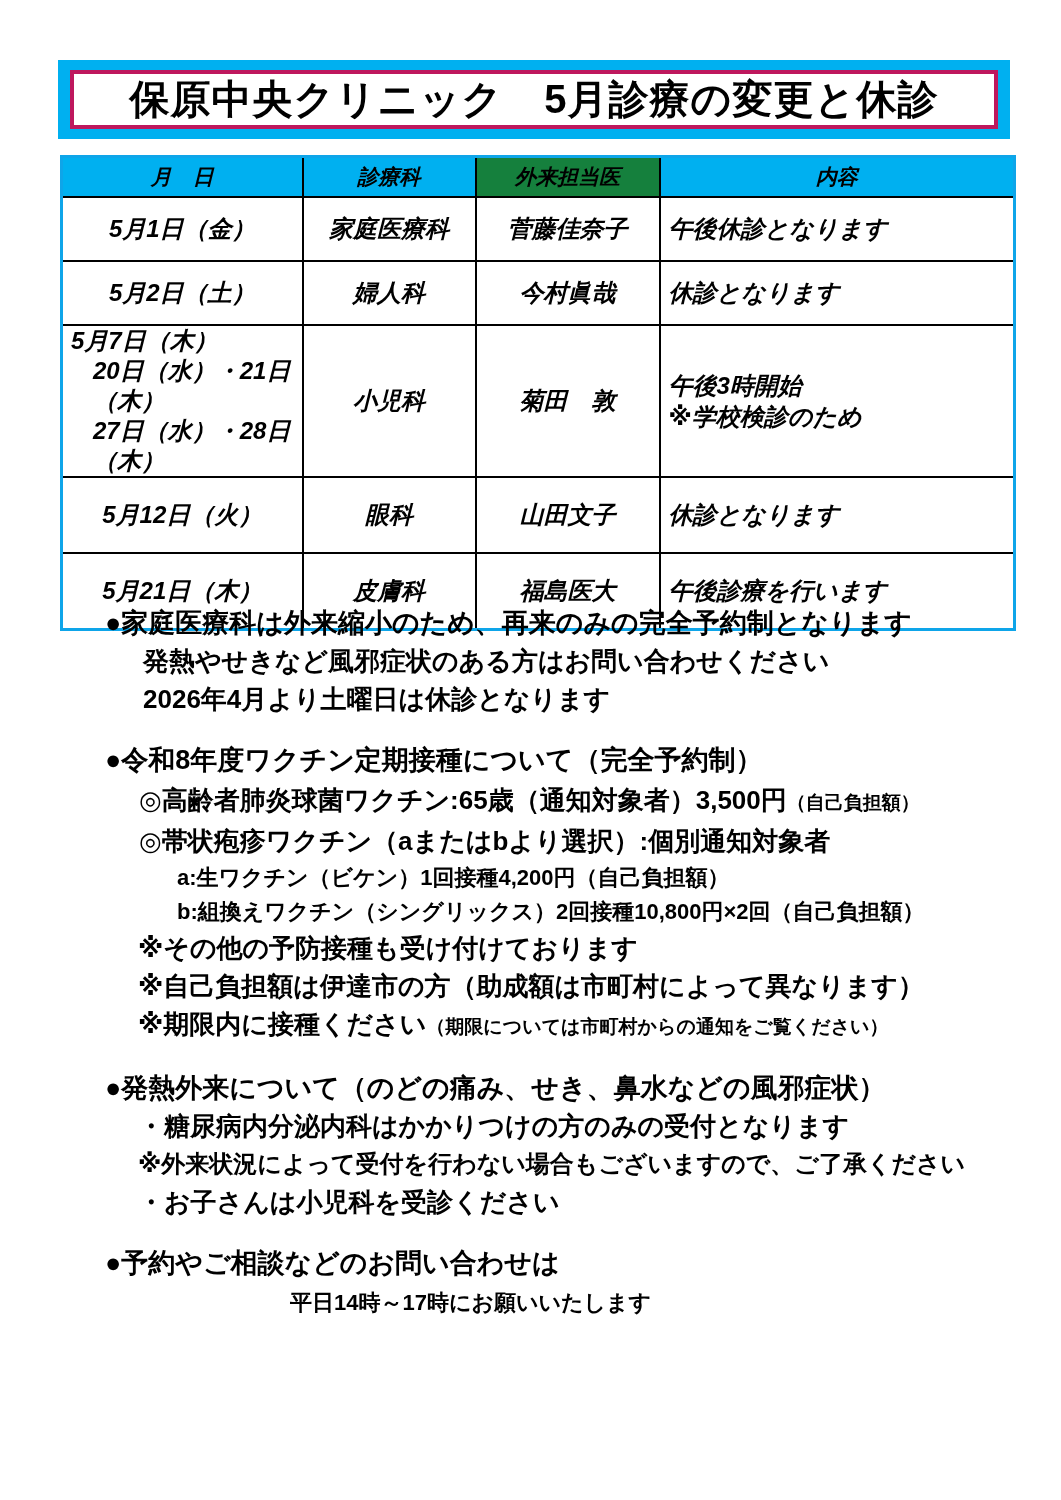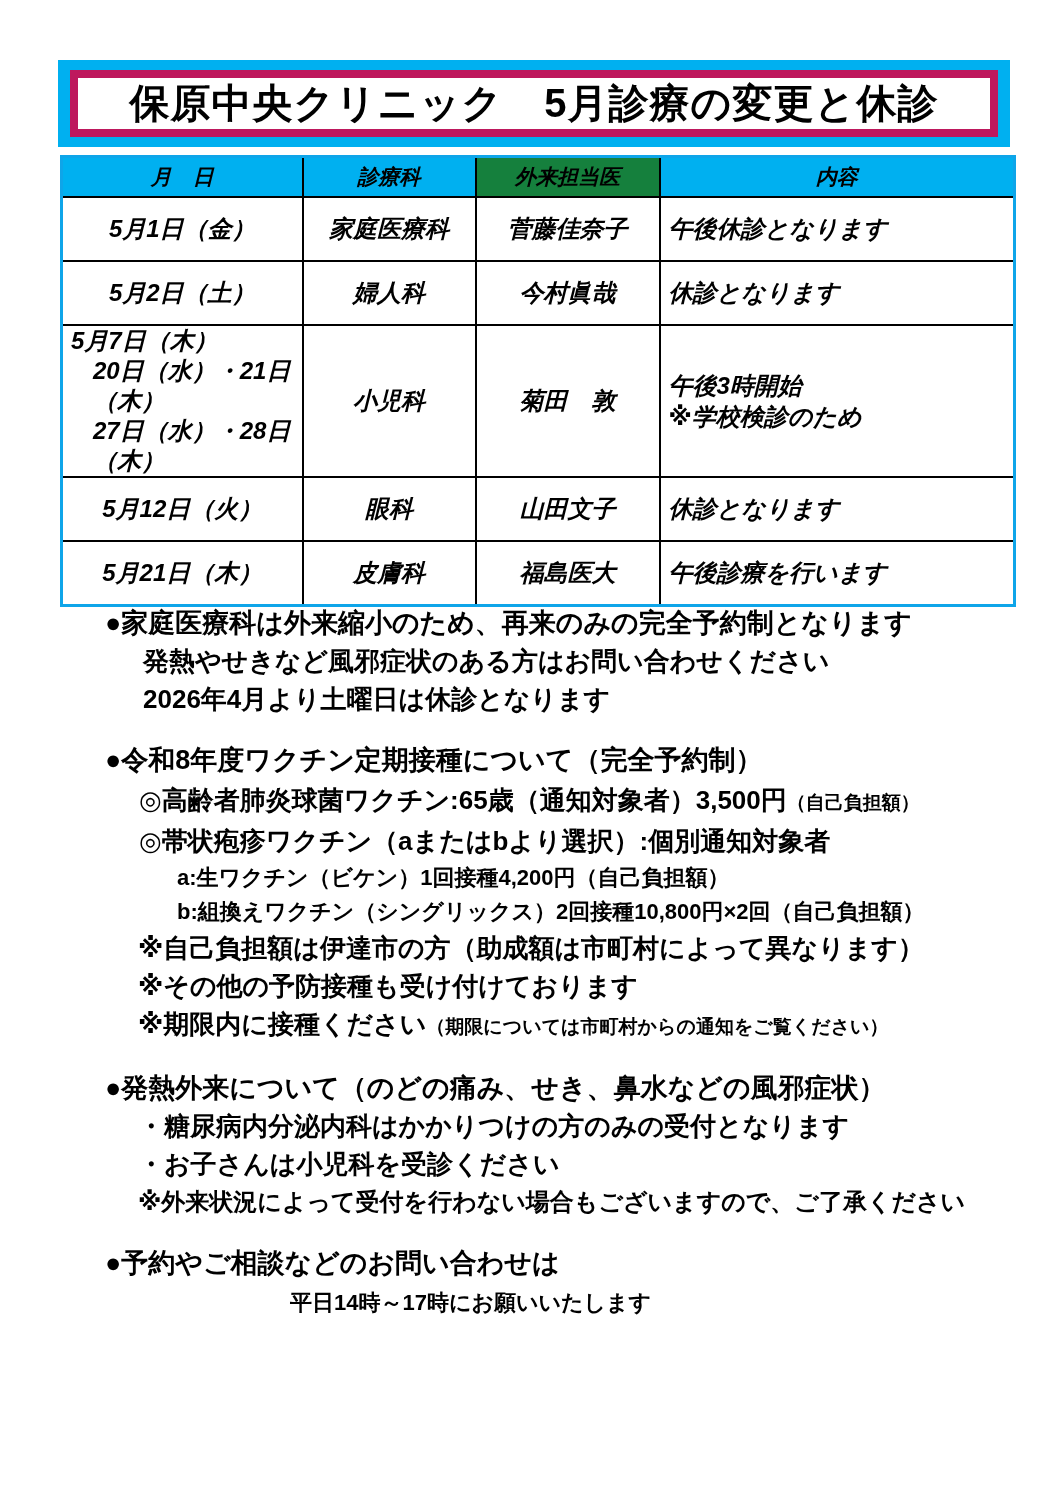--- a/index.html
+++ b/index.html
@@ -21,21 +21,21 @@
   
   .banner {
     position: absolute;
     left: 58px;
     top: 60px;
     width: 952px;
     box-sizing: border-box;
     padding: 10px 12px;
   }
   .banner-inner {
-    border: 8px solid #be185d;
+    border: 4px solid #be185d;
     background: #ffffff;
     text-align: center;
     font-size: 40px;
     line-height: 51px;
     letter-spacing: 1px;
     white-space: nowrap;
   }
 
   
   .sched {
@@ -62,21 +62,21 @@
   }
   .sched th {
     height: 38px;
     font-size: 21px;
     text-align: center;
   }
   .sched td { text-align: center; }
   .sched td.left { text-align: left; padding-left: 8px; }
   .r-std  { height: 64px; }
   .r-tall { height: 121px; }
-  .r-last { height: 64px; }
+  .r-last { height: 76px; }
   .cell-line { display: block; line-height: 30px; }
   .cell-line.indent { padding-left: 22px; }
   .date-multiline { font-size: 21px; }
   .content-multiline .cell-line { line-height: 31px; }
 
   
   .notes {
     position: absolute;
     left: 105px;
     top: 604px;
@@ -171,32 +171,32 @@
     </div>
 
     <div class="note-section sec-vaccine">
       <div class="note-line lv-heading">●令和8年度ワクチン定期接種について（完全予約制）</div>
       <div class="note-line lv-circle">
         <span>◎高齢者肺炎球菌ワクチン:65歳（通知対象者）3,500円</span><span class="txt-small">（自己負担額）</span>
       </div>
       <div class="note-line lv-circle">◎帯状疱疹ワクチン（aまたはbより選択）:個別通知対象者</div>
       <div class="note-line lv-opt">a:生ワクチン（ビケン）1回接種4,200円（自己負担額）</div>
       <div class="note-line lv-opt">b:組換えワクチン（シングリックス）2回接種10,800円×2回（自己負担額）</div>
+      <div class="note-line lv-kome">※その他の予防接種も受け付けております</div>
       <div class="note-line lv-kome">※自己負担額は伊達市の方（助成額は市町村によって異なります）</div>
-      <div class="note-line lv-kome">※その他の予防接種も受け付けております</div>
       <div class="note-line lv-kome">
         <span>※期限内に接種ください</span><span class="txt-small">（期限については市町村からの通知をご覧ください）</span>
       </div>
     </div>
 
     <div class="note-section sec-fever">
       <div class="note-line lv-heading">●発熱外来について（のどの痛み、せき、鼻水などの風邪症状）</div>
       <div class="note-line lv-kome">・糖尿病内分泌内科はかかりつけの方のみの受付となります</div>
+      <div class="note-line lv-kome-sm">※外来状況によって受付を行わない場合もございますので、ご了承ください</div>
       <div class="note-line lv-kome">・お子さんは小児科を受診ください</div>
-      <div class="note-line lv-kome-sm">※外来状況によって受付を行わない場合もございますので、ご了承ください</div>
     </div>
 
     <div class="note-section sec-contact">
       <div class="note-line lv-heading">●予約やご相談などのお問い合わせは</div>
       <div class="note-line lv-contact2">平日14時～17時にお願いいたします</div>
     </div>
 
   </div>
 </div>
 

